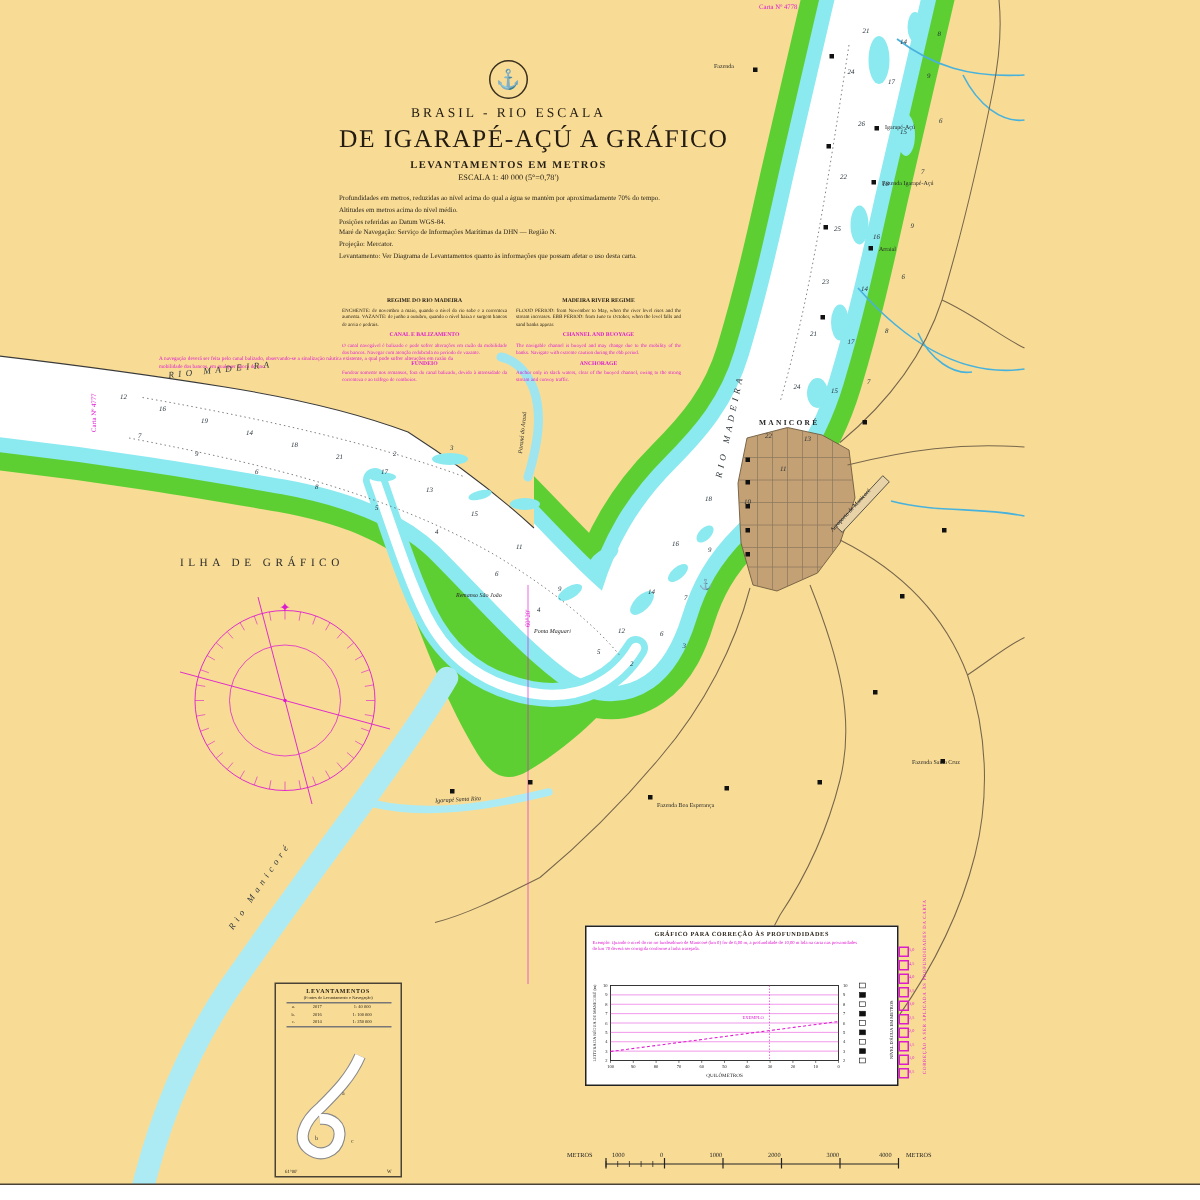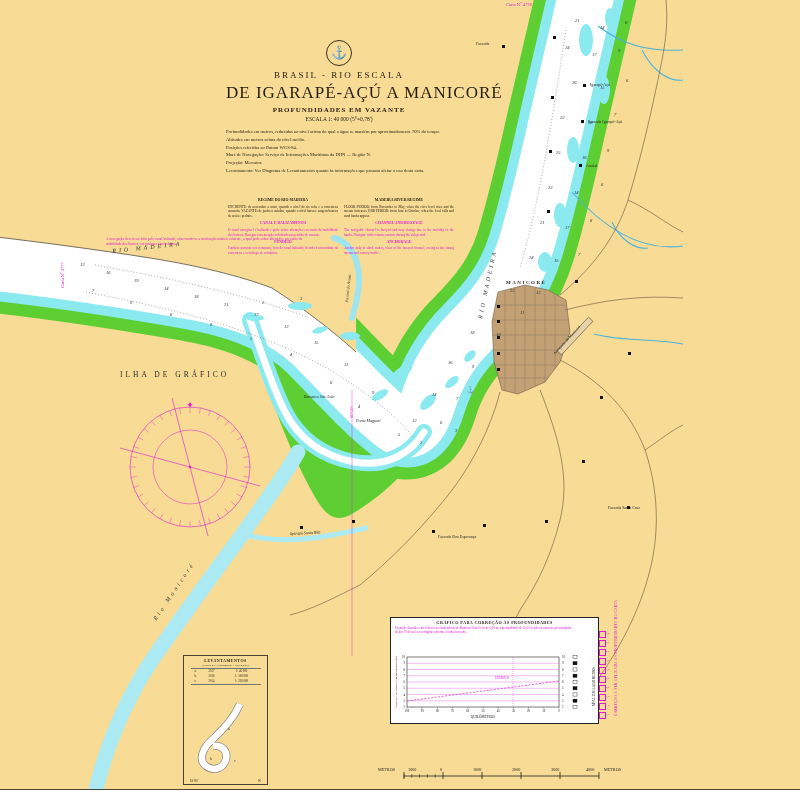--- a/index.html
+++ b/index.html
@@ -207,22 +207,22 @@
         <line x1="419.6" y1="774" x2="419.6" y2="778" stroke-width="0.5"></line>
         <line x1="427.40000000000003" y1="774" x2="427.40000000000003" y2="778" stroke-width="0.5"></line>
         <line x1="435.20000000000005" y1="774" x2="435.20000000000005" y2="778" stroke-width="0.5"></line>
       </g>
   </g>
 </svg>
 
 <div id="title-block" class="abs">
   <div id="emblem">⚓</div>
   <div id="country-line">BRASIL - RIO ESCALA</div>
-  <div id="chart-title">DE IGARAPÉ-AÇÚ A MANICORÉ</div>
-  <div id="subtitle1">PROFUNDIDADES EM VAZANTE</div>
+  <div id="chart-title">DE IGARAPÉ-AÇÚ A GRÁFICO</div>
+  <div id="subtitle1">LEVANTAMENTOS EM METROS</div>
   <div id="subtitle2">ESCALA 1: 40 000 (5°=0,78')</div>
   <div id="tb-notes">
     <div>Profundidades em metros, reduzidas ao nível acima do qual a água se mantém por aproximadamente 70% do tempo.</div>
     <div>Altitudes em metros acima do nível médio.</div>
     <div>Posições referidas ao Datum WGS-84.</div>
     <div>Maré de Navegação: Serviço de Informações Marítimas da DHN — Região N.</div>
     <div>Projeção: Mercator.</div>
     <div>Levantamento: Ver Diagrama de Levantamentos quanto às informações que possam afetar o uso desta carta.</div>
   </div>
 </div>

